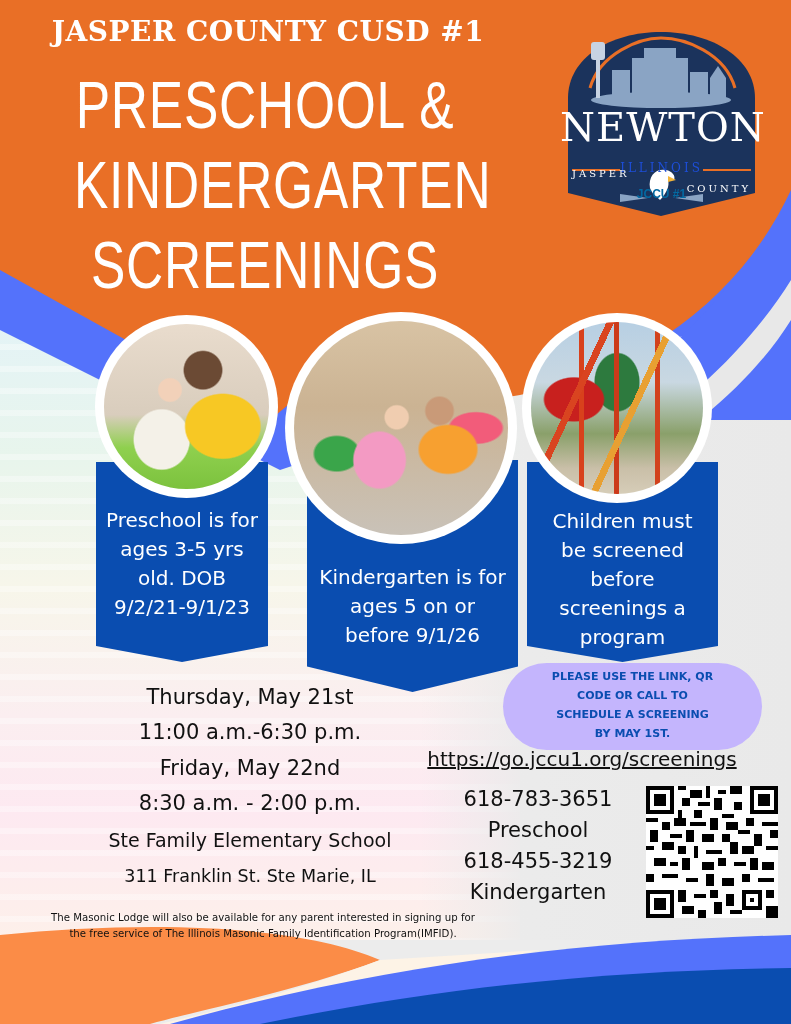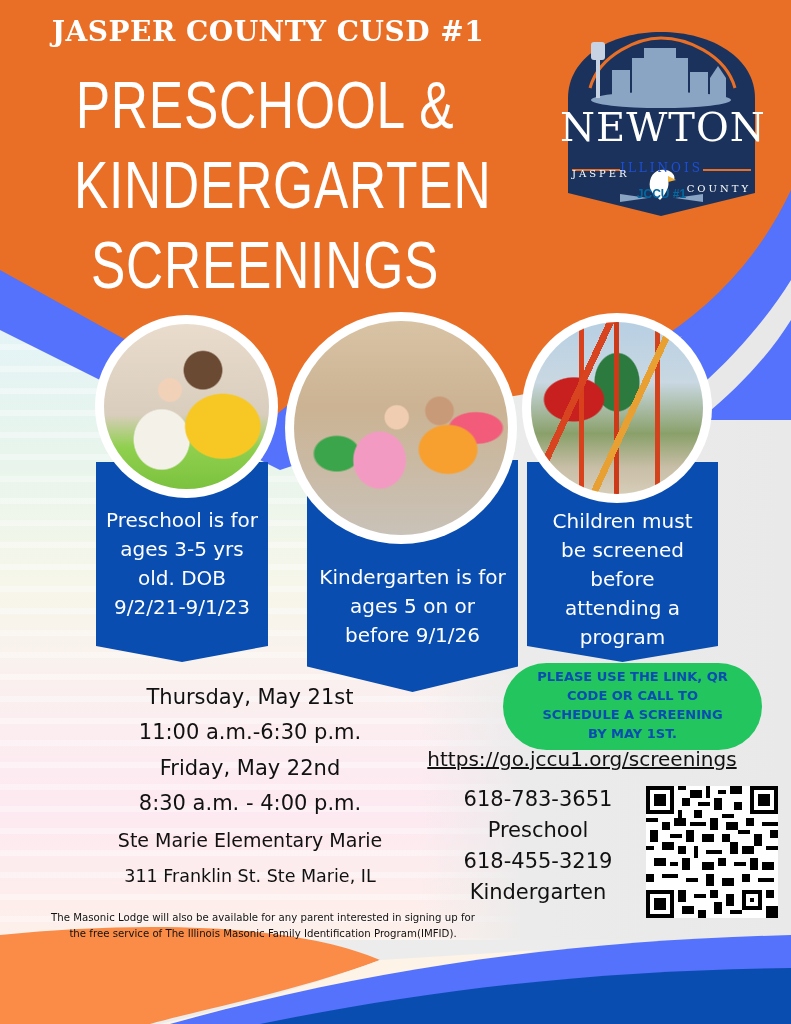--- a/index.html
+++ b/index.html
@@ -88,22 +88,22 @@
     font-family: "DejaVu Sans", "Liberation Sans", sans-serif; font-size: 20px; line-height: 29px;
   }
   .b1 { left: 96px; top: 462px; width: 172px; height: 200px; clip-path: polygon(0 0, 100% 0, 100% 92%, 50% 100%, 0 92%); padding-top: 44px; }
   .b2 { left: 291px; top: 460px; width: 211px; height: 232px; clip-path: polygon(0 0, 100% 0, 100% 89%, 50% 100%, 0 89%); padding-top: 103px; margin-left: 16px; }
   .b3 { left: 527px; top: 462px; width: 191px; height: 200px; clip-path: polygon(0 0, 100% 0, 100% 92%, 50% 100%, 0 92%); padding-top: 45px; }
   .banner span { display: block; }
 
   
   .pill {
     position: absolute; left: 503px; top: 663px; width: 259px; height: 87px;
-    background: #22c55e; border-radius: 44px; color: #0a4db0;
-    font-weight: bold; font-size: 13px; text-align: center; line-height: 19px; padding-top: 4px;
+    background: #c4b5fd; border-radius: 44px; color: #0a4db0;
+    font-weight: bold; font-size: 11px; text-align: center; line-height: 19px; padding-top: 4px;
     font-family: "DejaVu Sans", sans-serif;
   }
   .pill span { display: block; }
 
   .link {
     position: absolute; left: 407px; top: 747px; width: 350px; text-align: center;
     font-family: "DejaVu Sans", sans-serif; font-size: 20px; color: #111; text-decoration: underline;
   }
 
   .schedule { position: absolute; left: 60px; top: 680px; width: 380px; text-align: center; color: #111; font-family: "DejaVu Sans", sans-serif; }
@@ -190,21 +190,21 @@
 </div>
 <div class="banner b2">
   <span>Kindergarten is for</span>
   <span>ages 5 on or</span>
   <span>before 9/1/26</span>
 </div>
 <div class="banner b3">
   <span>Children must</span>
   <span>be screened</span>
   <span>before</span>
-  <span>attending a</span>
+  <span>screenings a</span>
   <span>program</span>
 </div>
 
 <div class="circle c1">
   <div class="photo photo1" title="Teacher helping a young girl string beads"></div>
 </div>
 <div class="circle c2">
   <div class="photo photo2" title="Children sitting on floor raising hands"></div>
 </div>
 <div class="circle c3">
@@ -217,22 +217,22 @@
   <span>SCHEDULE A SCREENING</span>
   <span>BY MAY 1ST.</span>
 </div>
 
 <div class="link">https://go.jccu1.org/screenings</div>
 
 <div class="schedule">
   <div class="day">Thursday, May 21st</div>
   <div class="time">11:00 a.m.-6:30 p.m.</div>
   <div class="day">Friday, May 22nd</div>
-  <div class="time">8:30 a.m. - 4:00 p.m.</div>
-  <div class="loc">Ste Marie Elementary Marie</div>
+  <div class="time">8:30 a.m. - 2:00 p.m.</div>
+  <div class="loc">Ste Family Elementary School</div>
   <div class="addr">311 Franklin St. Ste Marie, IL</div>
 </div>
 
 <div class="phones">
   <div>618-783-3651</div>
   <div>Preschool</div>
   <div>618-455-3219</div>
   <div>Kindergarten</div>
 </div>
 

